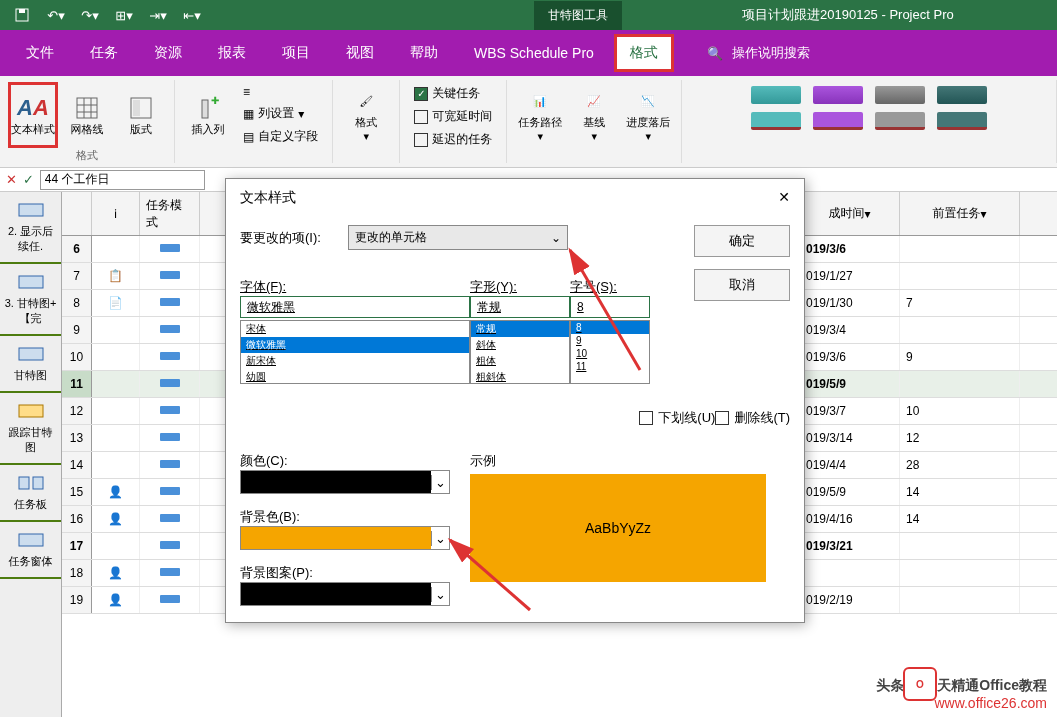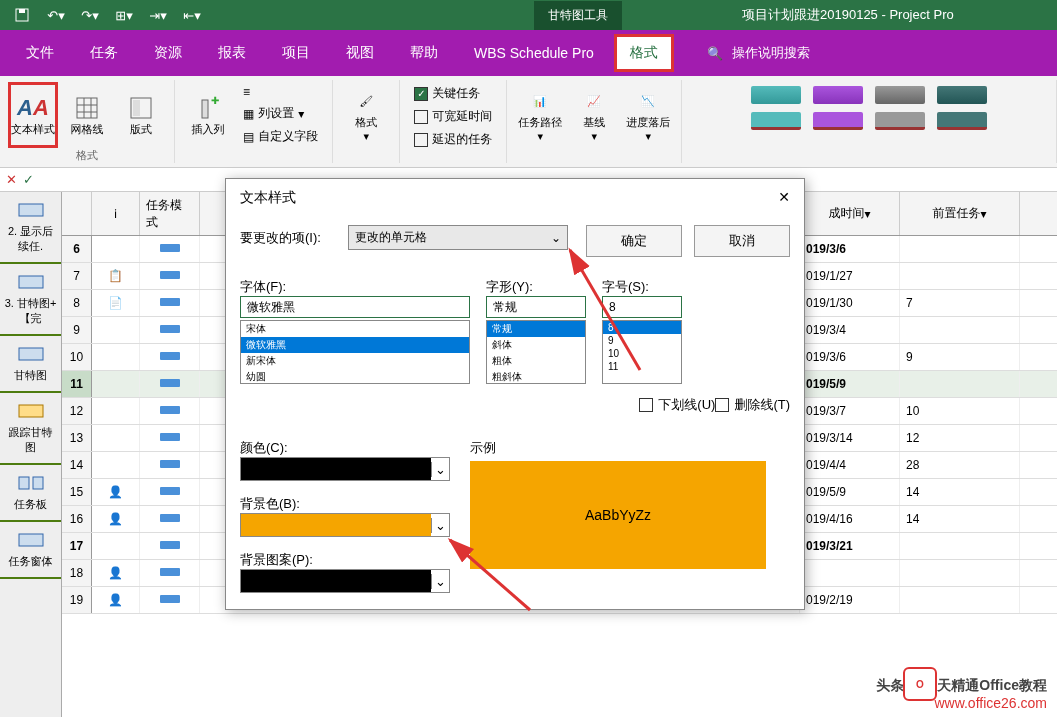--- a/index.html
+++ b/index.html
@@ -51,34 +51,34 @@
 .rowid { width: 30px; background: #f4f4f4; justify-content: center; border-right: 1px solid #999; }
 
 
 .dialog { position: absolute; left: 225px; top: 178px; width: 580px; background: #fff; border: 1px solid #888; box-shadow: 2px 2px 12px rgba(0,0,0,.3); z-index: 100; }
 .dialog-title { padding: 10px 14px; font-size: 14px; display: flex; justify-content: space-between; }
 .dialog-body { padding: 8px 14px 16px; }
 .dlg-row { display: flex; align-items: center; margin-bottom: 28px; gap: 8px; }
 .dlg-label { font-size: 13px; }
 .combo { border: 1px solid #888; padding: 3px 6px; font-size: 12px; background: #e8e8e8; display: flex; justify-content: space-between; align-items: center; cursor: pointer; }
 .dlg-btn { width: 96px; padding: 6px; border: 1px solid #999; background: #f4f4f4; text-align: center; cursor: pointer; font-size: 13px; }
-.font-section { display: flex; gap: 16px; margin-bottom: 12px; }
+.font-section { display: flex; margin-bottom: 25px; text-decoration: underline; }
 .font-col { display: flex; flex-direction: column; }
 .font-input { border: 1px solid #2b7345; padding: 3px 6px; font-size: 12px; margin-bottom: 2px; }
 .font-list { border: 1px solid #888; height: 64px; overflow-y: scroll; font-size: 10px; }
 .font-list div { padding: 1px 5px; cursor: pointer; }
 .font-list .sel { background: #0078d7; color: white; }
 .checkbox-row { display: flex; margin-bottom: 25px; justify-content: flex-end; }
 .chk { display: flex; align-items: center; gap: 5px; }
 .chk-box { width: 14px; height: 14px; border: 1px solid #333; }
 .color-combo { width: 210px; border: 1px solid #888; display: flex; align-items: center; height: 24px; cursor: pointer; }
 .color-swatch { flex: 1; height: 100%; }
 .color-arrow { width: 18px; border-left: 1px solid #888; text-align: center; }
 .sample-box { width: 296px; height: 108px; background: #f5a500; display: flex; align-items: center; justify-content: center; font-size: 14px; margin-top: 4px; }
-.right-btns { position: absolute; right: 14px; top: 46px; display: flex; flex-direction: row; gap: 12px; justify-content: space-between; }
+.right-btns { position: absolute; right: 14px; top: 46px; display: flex; flex-direction: column; gap: 12px; justify-content: space-between; }
 
 
 .arrow { position: absolute; pointer-events: none; z-index: 150; }
 
 .watermark { position: absolute; right: 10px; bottom: 6px; font-size: 14px; color: #d33; z-index: 200; text-align: right; }
 .watermark .t1 { color: #444; font-weight: bold; }
 .office-logo { position: absolute; right: 120px; bottom: 16px; width: 34px; height: 34px; background: #fff; border: 2px solid #d33; border-radius: 6px; z-index: 201; display:flex; align-items:center; justify-content:center; font-size:10px; color:#d33; font-weight:bold;}
 </style>
 </head>
 <body>
@@ -212,20 +212,21 @@
       <div class="gantt-style" style="background:#a5d;border-bottom:3px solid #933;"></div>
       <div class="gantt-style" style="background:#999;border-bottom:3px solid #933;"></div>
       <div class="gantt-style" style="background:#477;border-bottom:3px solid #933;"></div>
     </div>
   </div>
 </div>
 
 <div class="formula-area">
   <span style="color:#c33;cursor:pointer;">✕</span>
   <span style="color:#2b7345;cursor:pointer;">✓</span>
+  <input class="formula-input" value="44 个工作日" style="">
 </div>
 
 <div class="main">
   <div class="left-panel">
     <div class="view-btn"><svg width="32" height="20">
           <rect x="4" y="4" width="24" height="12" fill="#cde" stroke="#36a"></rect>
         </svg><div>2. 显示后续任.</div></div>
     <div class="view-btn"><svg width="32" height="20">
           <rect x="4" y="4" width="24" height="12" fill="#cde" stroke="#36a"></rect>
         </svg><div>3. 甘特图+【完</div></div>

